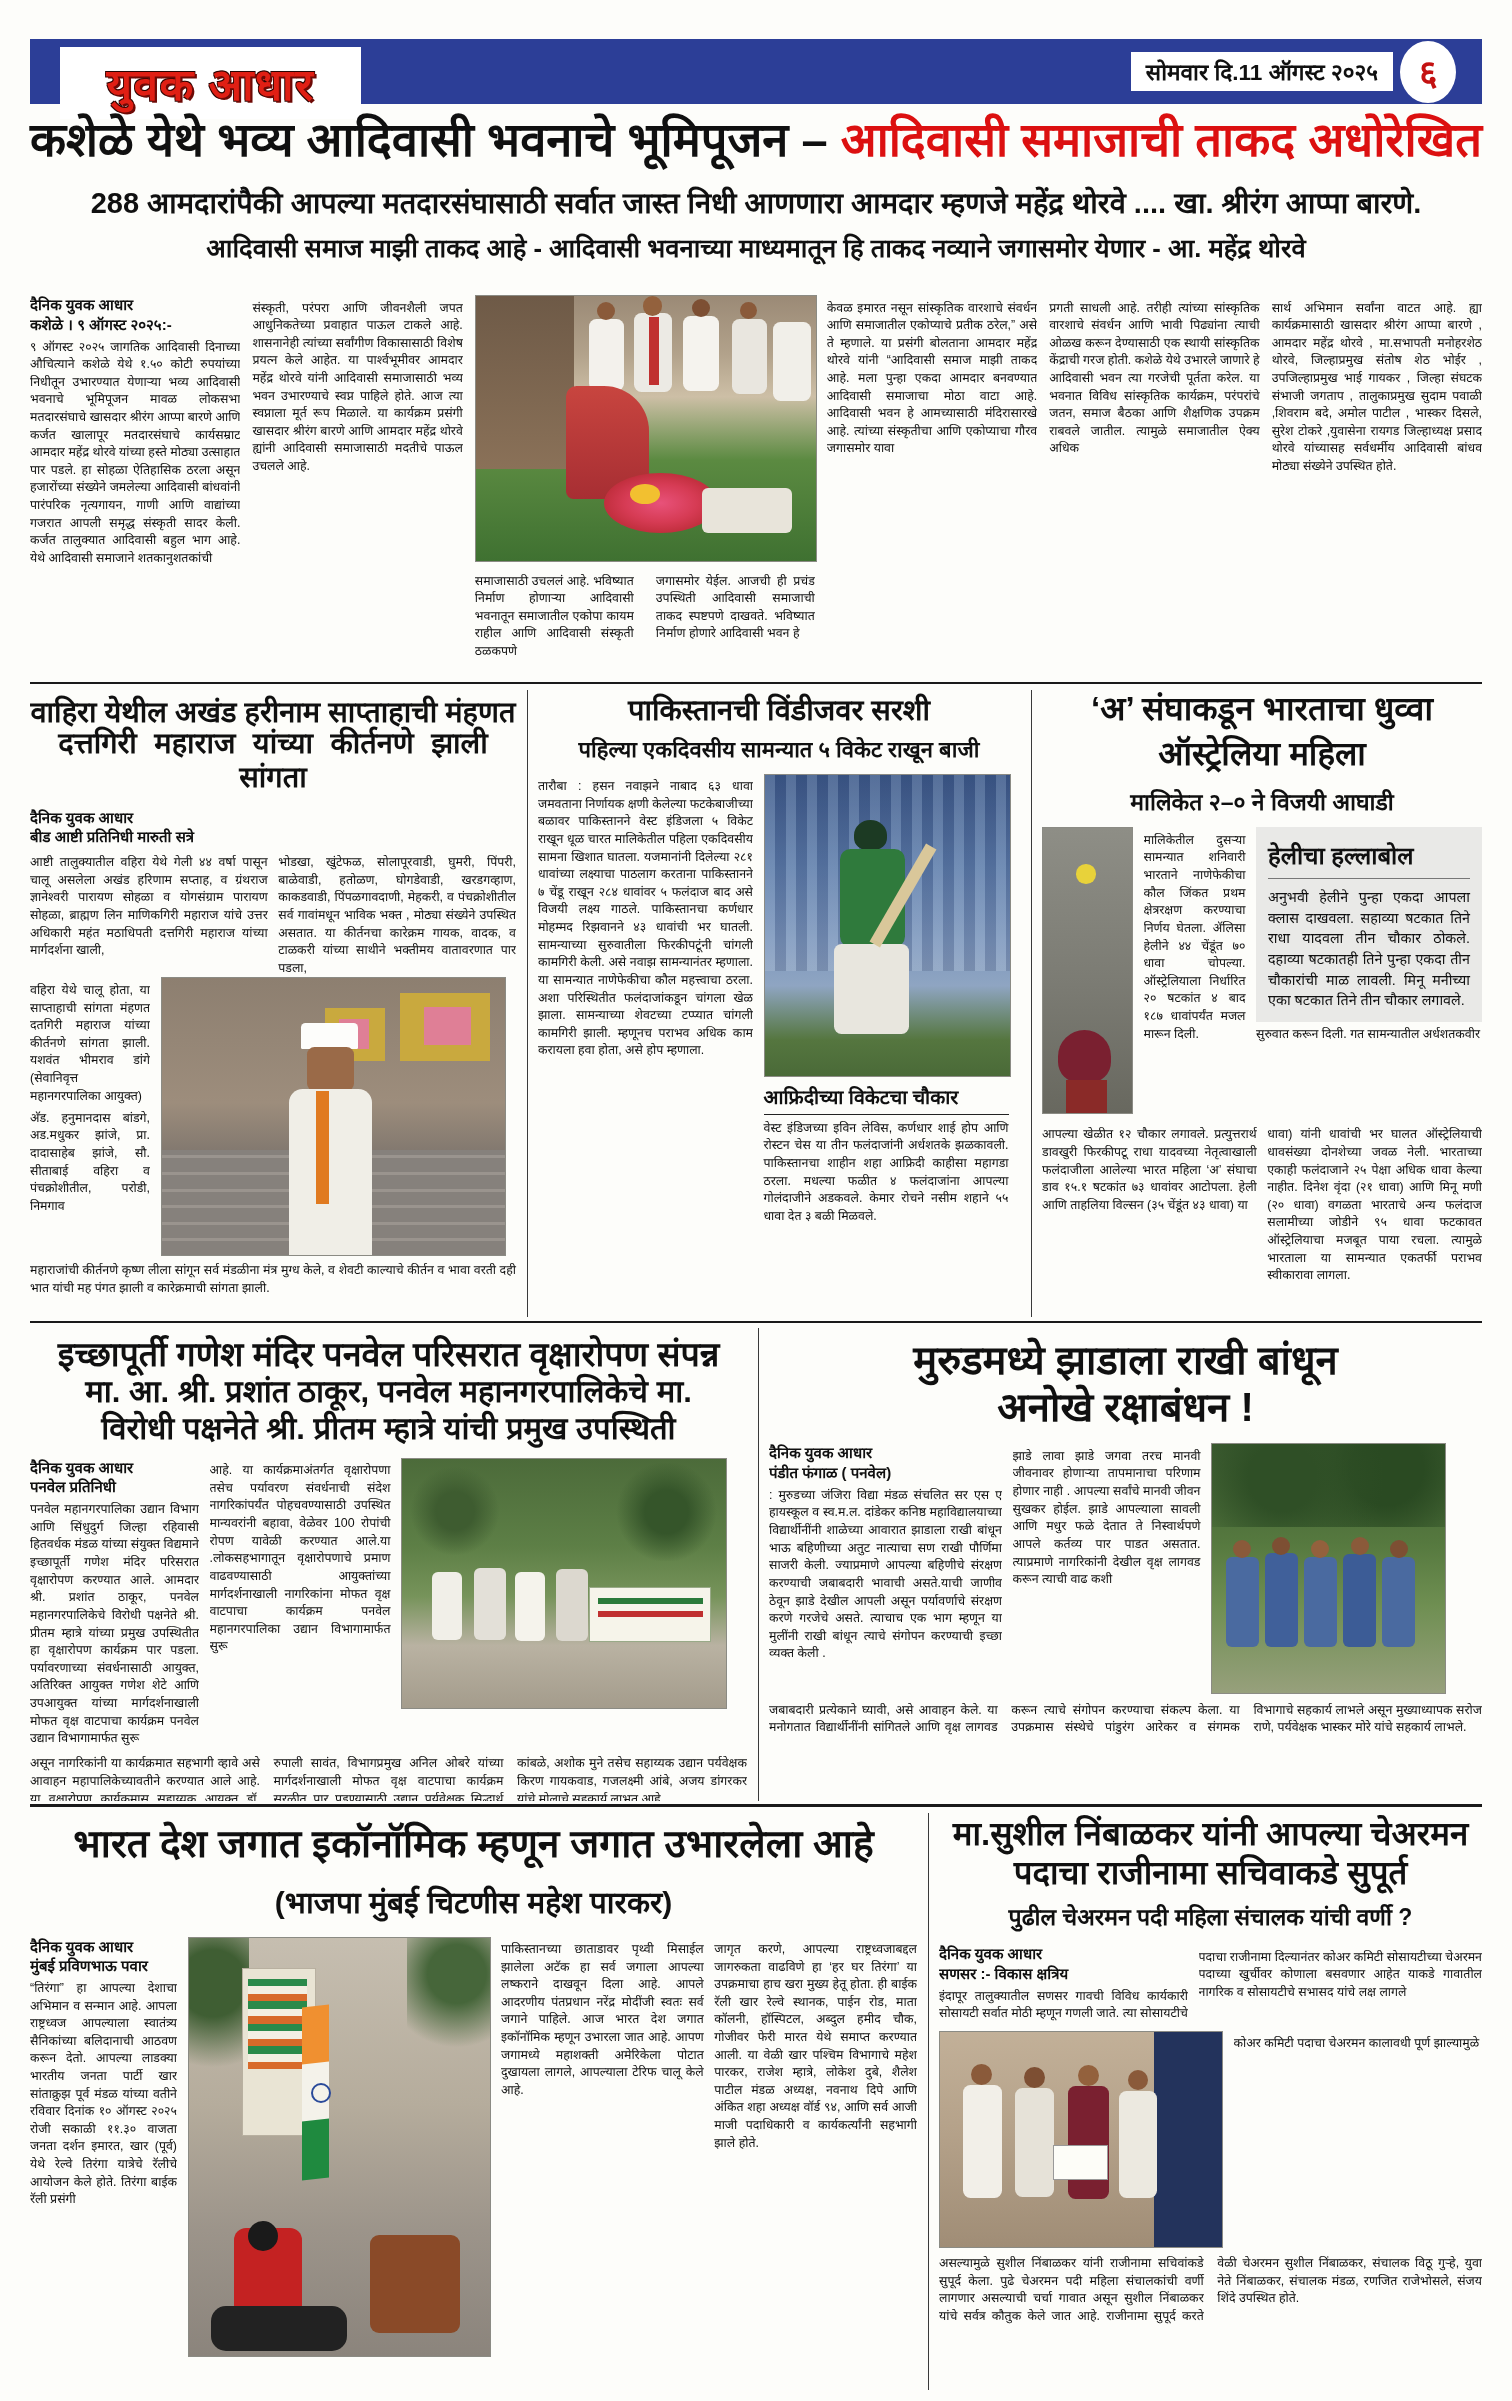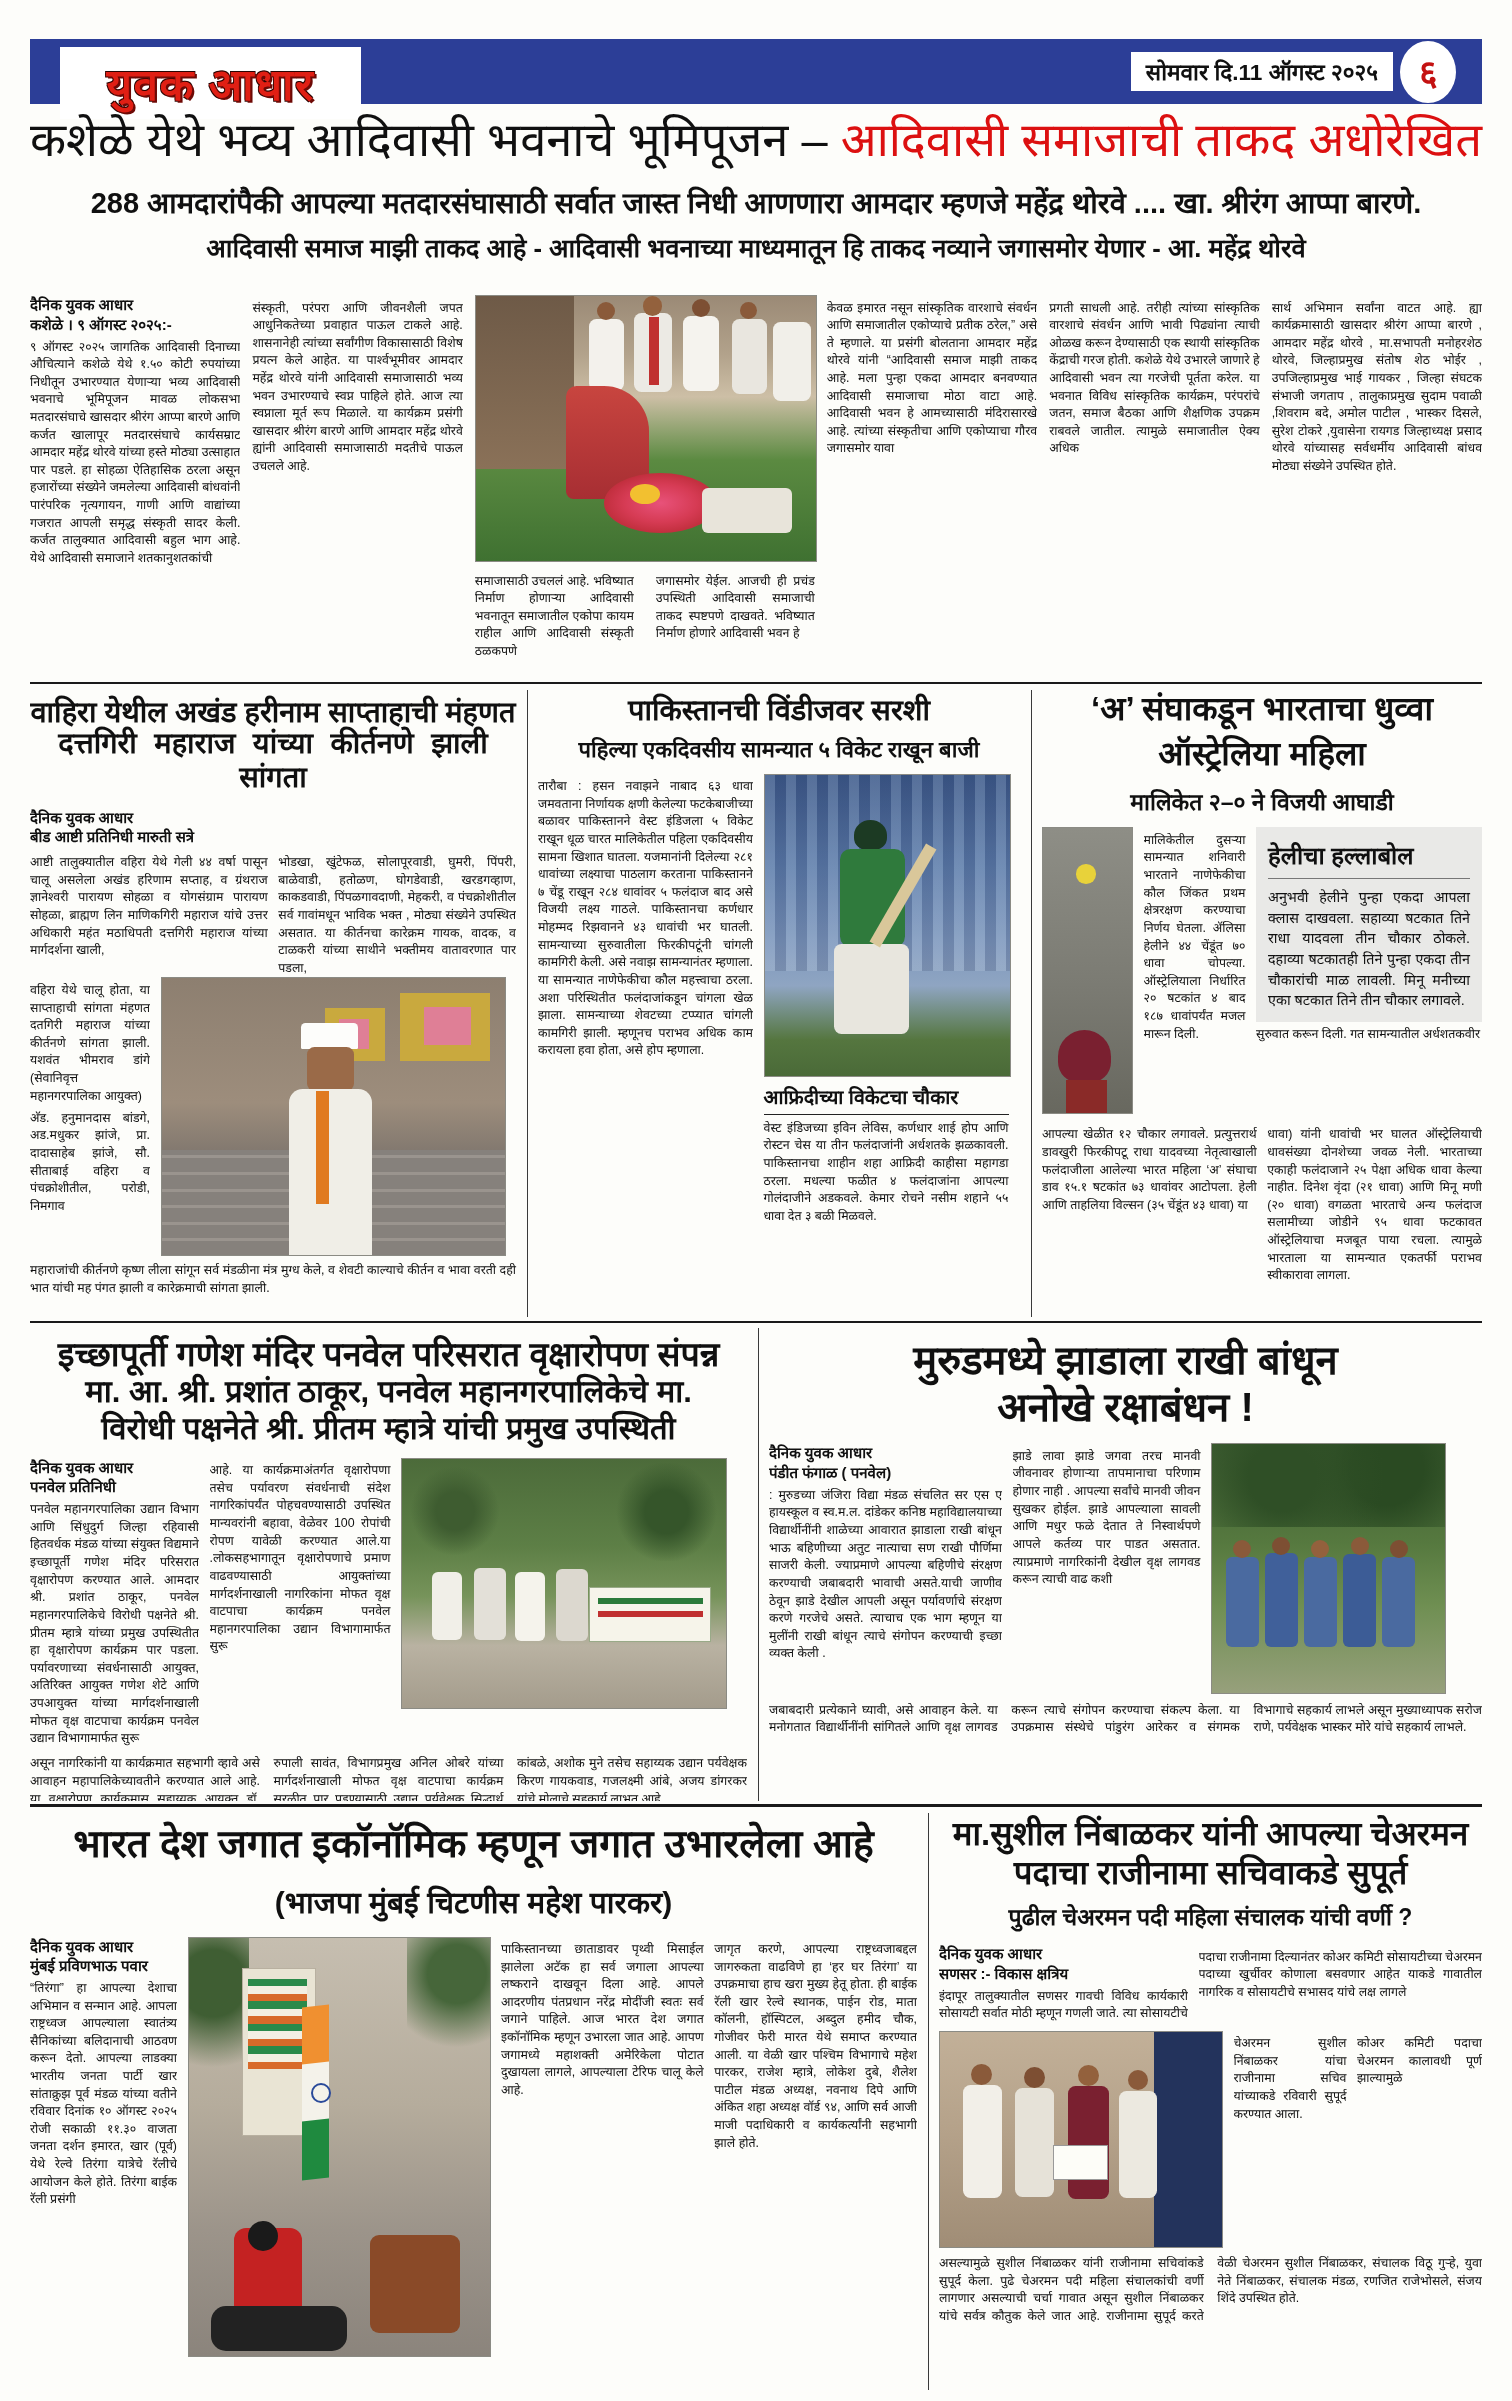--- a/index.html
+++ b/index.html
@@ -11,21 +11,21 @@
             display:flex;align-items:center;justify-content:center;}
   .logo-text{font-size:44px;font-weight:900;color:#e01f14;letter-spacing:1.5px;
              text-shadow:2.3px 2.3px 0 #6d0a06,-0.8px -0.8px 0 #2a0402,0.8px -0.8px 0 #2a0402,-0.8px 0.8px 0 #2a0402;}
   .date-box{position:absolute;right:89px;top:12.8px;height:39px;background:#fff;display:flex;
             align-items:center;padding:0 15px;font-size:22.6px;font-weight:800;}
   .page-circle{position:absolute;right:25.6px;top:1.5px;width:56px;height:62px;background:#fff;
                border-radius:50%;display:flex;align-items:center;justify-content:center;
                font-size:35px;font-weight:900;color:#c41212;}
   
   .lead-head{position:absolute;top:114px;left:30px;width:1452px;text-align:center;}
-  .hl-main{font-size:47px;font-weight:400;line-height:1.12;}
+  .hl-main{font-size:47px;font-weight:700;line-height:1.12;}
   .hl-main .red{color:#dc1010;}
   .hl-sub1{font-size:29px;font-weight:800;margin-top:15px;}
   .hl-sub2{font-size:25.6px;font-weight:800;margin-top:9px;}
   
   .byline{font-size:15px;font-weight:800;line-height:1.3;}
   .body-txt{font-size:12.4px;line-height:1.42;text-align:justify;margin:4.5px 0 0 0;}
   .col{overflow:hidden;}
   
   .article1{position:absolute;top:295px;left:30px;width:1452px;height:383px;display:flex;gap:12px;overflow:hidden;}
   .article1 .tcol{flex:1;}
@@ -328,23 +328,20 @@
           <div class="s" style="left:22.6px;top:53px;width:39px;height:113px;background:#f2efe8;border-radius:7.5px;"></div>
           <div class="s" style="left:31px;top:32px;width:21px;height:21px;background:#8a5a3a;border-radius:50%;"></div>
           <div class="s" style="left:75px;top:56px;width:39px;height:109px;background:#e6e2d8;border-radius:7.5px;"></div>
           <div class="s" style="left:84px;top:35px;width:21px;height:21px;background:#7d4f33;border-radius:50%;"></div>
           <div class="s" style="left:128px;top:54px;width:41px;height:113px;background:#7a2030;border-radius:7.5px;"></div>
           <div class="s" style="left:138px;top:33px;width:21px;height:21px;background:#93613d;border-radius:50%;"></div>
           <div class="s" style="left:179px;top:59px;width:38px;height:107px;background:#ece9e0;border-radius:7.5px;"></div>
           <div class="s" style="left:188px;top:38px;width:20.3px;height:20.3px;background:#8a5a3a;border-radius:50%;"></div>
           <div class="s" style="left:113px;top:113px;width:53px;height:33px;background:#fdfdf8;border:0.8px solid #999;"></div>
         </div>
-        <div class="col" style="width:113px;">
-          <p class="body-txt">चेअरमन सुशील निंबाळकर यांचा राजीनामा सचिव यांच्याकडे रविवारी सुपूर्द करण्यात आला.</p>
-        </div>
         <div class="col" style="flex:1;">
           <p class="body-txt">कोअर कमिटी पदाचा चेअरमन कालावधी पूर्ण झाल्यामुळे</p>
         </div>
       </div>
       <div class="cols2 body-txt col" style="margin-top:7.5px;height:136px;">असल्यामुळे सुशील निंबाळकर यांनी राजीनामा सचिवांकडे सुपूर्द केला. पुढे चेअरमन पदी महिला संचालकांची वर्णी लागणार असल्याची चर्चा गावात असून सुशील निंबाळकर यांचे सर्वत्र कौतुक केले जात आहे. राजीनामा सुपूर्द करते वेळी चेअरमन सुशील निंबाळकर, संचालक विठू गुऱ्हे, युवा नेते निंबाळकर, संचालक मंडळ, रणजित राजेभोसले, संजय शिंदे उपस्थित होते.</div>
     </div>
   </div>
 
 </div>
 

